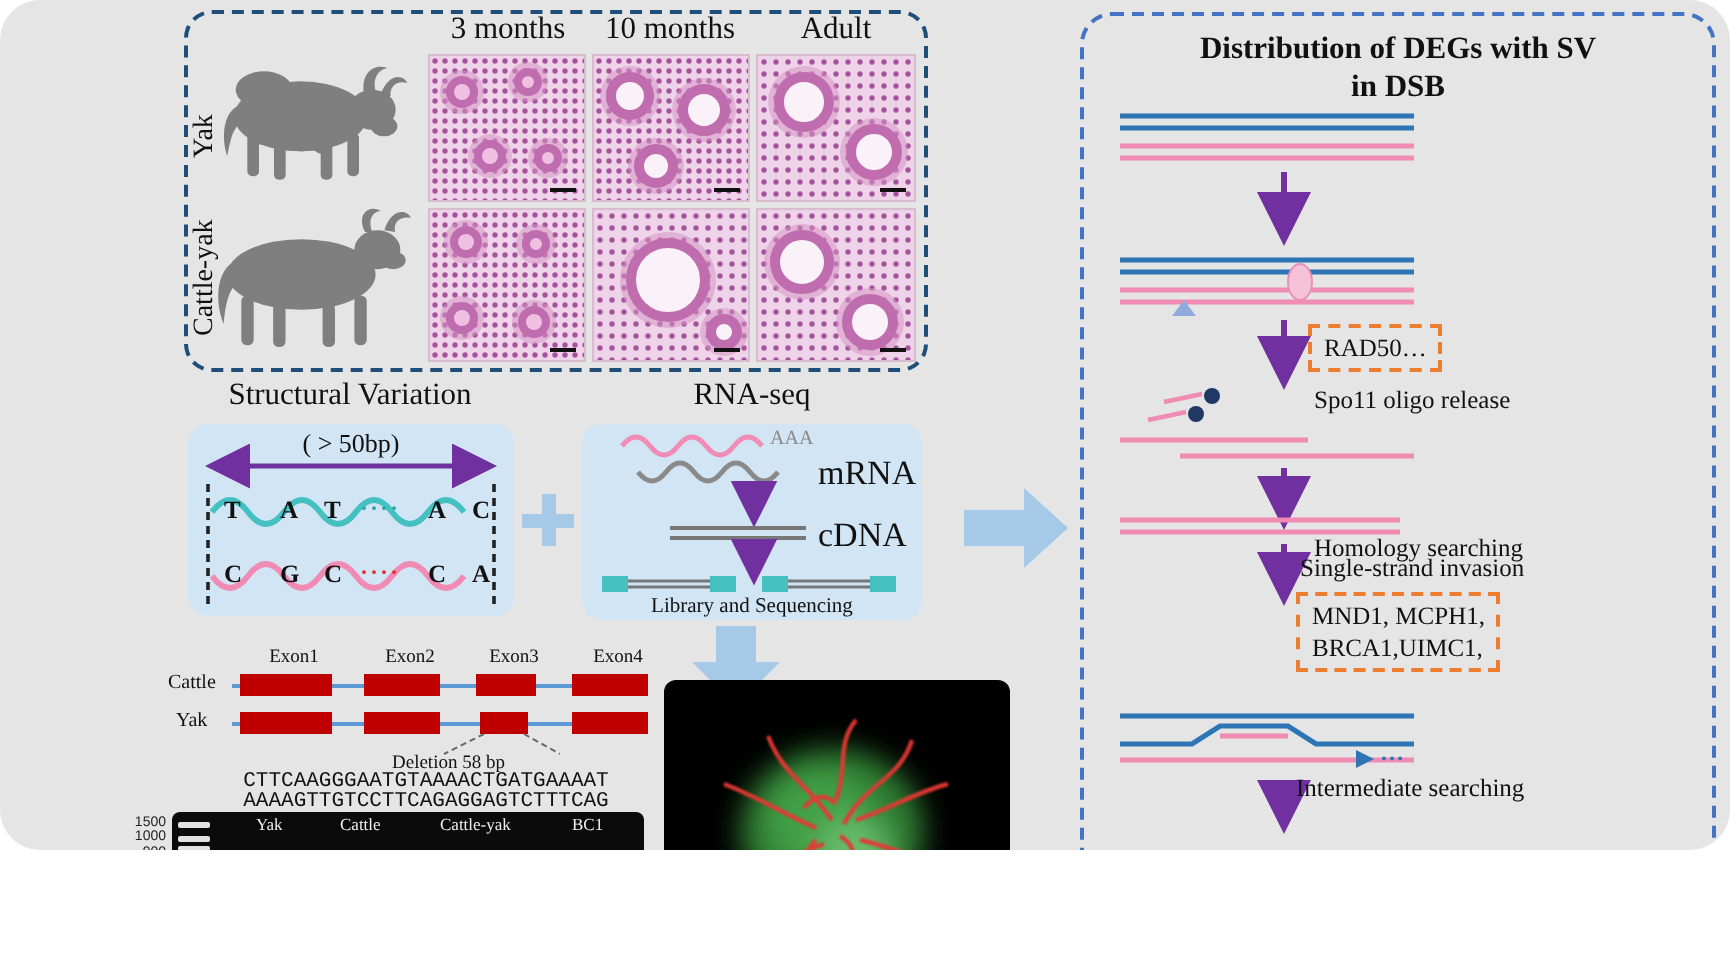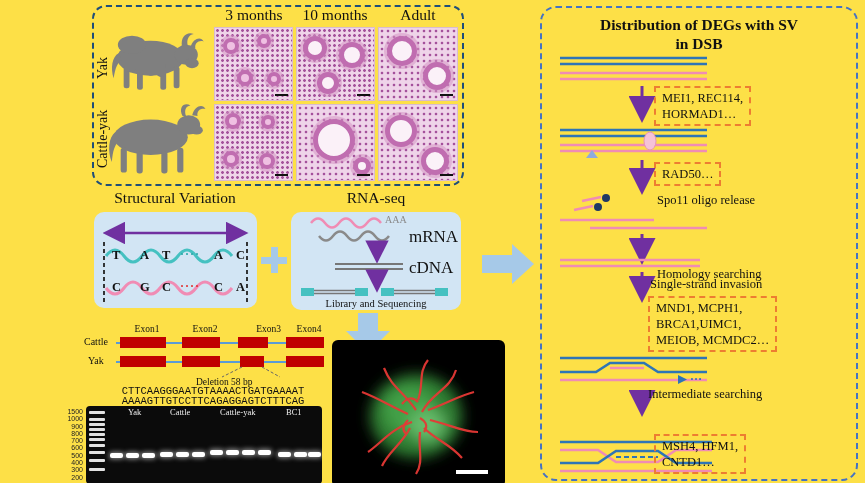--- a/index.html
+++ b/index.html
@@ -1,19 +1,19 @@
 <!DOCTYPE html>
 <html><head>
 <meta charset="utf-8">
 <style>
   * { box-sizing: border-box; margin: 0; padding: 0; }
   html,body { background:#fff; }
   #canvas {
-    position: relative; width: 865px; height: 483px; background: #fde047;
-    font-family: "Liberation Serif", serif; overflow: hidden; color:#111;
+    position: relative; width: 865px; height: 425px; background: #e5e5e5;
+    font-family: "Liberation Serif", serif; overflow: hidden; color:#111;border-radius:20px;
   }
   .abs { position:absolute; }
 
   
   .dashed-panel { position:absolute; border:2.5px dashed #1F4E79; border-radius:14px; }
   #dsb-panel { position:absolute; left:540px; top:6px; width:318px; height:475px;
                border:2.5px dashed #4472C4; border-radius:16px; }
 
   .hdr { position:absolute; top:6px; font-size:15.5px; text-align:center; }
   .vlabel { position:absolute; left:95px; width:16px; writing-mode:vertical-rl;
@@ -144,20 +144,21 @@
   </div>
   <div class="histo" style="left:378px; top:104px; width:80px; height:77px;">
     <i class="ring" style="left:6px; top:10px; width:32px; height:32px;"></i>
     <i class="ring" style="left:42px; top:42px; width:28px; height:28px;"></i>
     <i class="sbar"></i>
   </div>
 
   <div class="sec-title" style="left:86px; top:189px; width:178px;">Structural Variation</div>
 
   <div class="bluebox" style="left:94px; top:212px; width:163px; height:96px;">
+    <div style="position:absolute; top:2px; width:100%; text-align:center; font-size:13px;">( &gt; 50bp)</div>
     <svg width="163" height="96" viewBox="0 0 163 96" style="position:absolute; left:0; top:0;">
       <defs>
         <marker id="pv" markerWidth="9" markerHeight="9" refX="6" refY="4.5" orient="auto-start-reverse">
           <path d="M0,0 L9,4.5 L0,9 Z" fill="#7030A0"></path>
         </marker>
       </defs>
       <line x1="16" y1="21" x2="147" y2="21" stroke="#7030A0" stroke-width="2.5" marker-start="url(#pv)" marker-end="url(#pv)"></line>
       <line x1="10" y1="30" x2="10" y2="92" stroke="#222" stroke-width="1.8" stroke-dasharray="4,3"></line>
       <line x1="153" y1="30" x2="153" y2="92" stroke="#222" stroke-width="1.8" stroke-dasharray="4,3"></line>
       <path d="M12,44 q9,-12 18,0 t18,0 t18,0 t18,0 t18,0 t18,0 t18,0" fill="none" stroke="#45C1C1" stroke-width="3"></path>
@@ -214,21 +215,21 @@
 
   <svg class="abs" style="left:482px; top:242px;" width="52" height="44" viewBox="0 0 52 44">
     <polygon points="0,13 30,13 30,2 52,22 30,42 30,31 0,31" fill="#A6C9E8"></polygon>
   </svg>
   <svg class="abs" style="left:346px; top:313px;" width="44" height="40" viewBox="0 0 44 40">
     <polygon points="12,0 32,0 32,18 44,18 22,40 0,18 12,18" fill="#A6C9E8"></polygon>
   </svg>
 
   <div class="exlabel" style="left:123px;">Exon1</div>
   <div class="exlabel" style="left:181px;">Exon2</div>
-  <div class="exlabel" style="left:233px;text-align:right;">Exon3</div>
+  <div class="exlabel" style="left:233px;">Exon3</div>
   <div class="exlabel" style="left:285px;">Exon4</div>
 
   <div class="tracklabel" style="left:84px; top:336px;">Cattle</div>
   <div class="tracklabel" style="left:88px; top:355px;">Yak</div>
 
   <i class="gline" style="left:116px; top:342px; width:208px;"></i>
   <i class="exon" style="left:120px; top:337px; width:46px;"></i>
   <i class="exon" style="left:182px; top:337px; width:38px;"></i>
   <i class="exon" style="left:238px; top:337px; width:30px;"></i>
   <i class="exon" style="left:286px; top:337px; width:38px;"></i>
@@ -385,34 +386,29 @@
 
       <g>
         <line x1="18" y1="434" x2="170" y2="434" stroke="#2E75B6" stroke-width="2.6"></line>
         <path d="M18,442 L56,442 L74,454 L116,454 L134,442 L170,442" fill="none" stroke="#F08CB4" stroke-width="2.6"></path>
         <path d="M18,455 L56,455 L74,443 L116,443 L134,455 L170,455" fill="none" stroke="#2E75B6" stroke-width="2.6"></path>
         <path d="M74,449 L116,449" fill="none" stroke="#2E75B6" stroke-width="2.2" stroke-dasharray="5,3"></path>
         <line x1="18" y1="463" x2="170" y2="463" stroke="#F08CB4" stroke-width="2.6"></line>
       </g>
     </svg>
 
-    <div class="obox" style="left:112px; top:78px;">
-      <div>MEI1, REC114,</div>
-      <div>HORMAD1…</div>
-    </div>
     <div class="obox" style="left:112px; top:154px;">
       <div>RAD50…</div>
     </div>
     <div class="dsb-label" style="left:115px; top:185px;">Spo11 oligo release</div>
     <div class="dsb-label" style="left:115px; top:227px;margin-top:32px;">Homology searching</div>
     <div class="dsb-label" style="left:108px; top:269px;">Single-strand invasion</div>
     <div class="obox" style="left:106px; top:288px;">
       <div>MND1, MCPH1,</div>
       <div>BRCA1,UIMC1,</div>
-      <div>MEIOB, MCMDC2…</div>
     </div>
     <span class="strand-dots">…</span>
     <div class="dsb-label" style="left:106px; top:379px;">Intermediate searching</div>
     <div class="obox" style="left:112px; top:398px;margin-top:28px;">
       <div>MSH4, HFM1,</div>
       <div>CNTD1…</div>
     </div>
   </div>
 
 </div>

